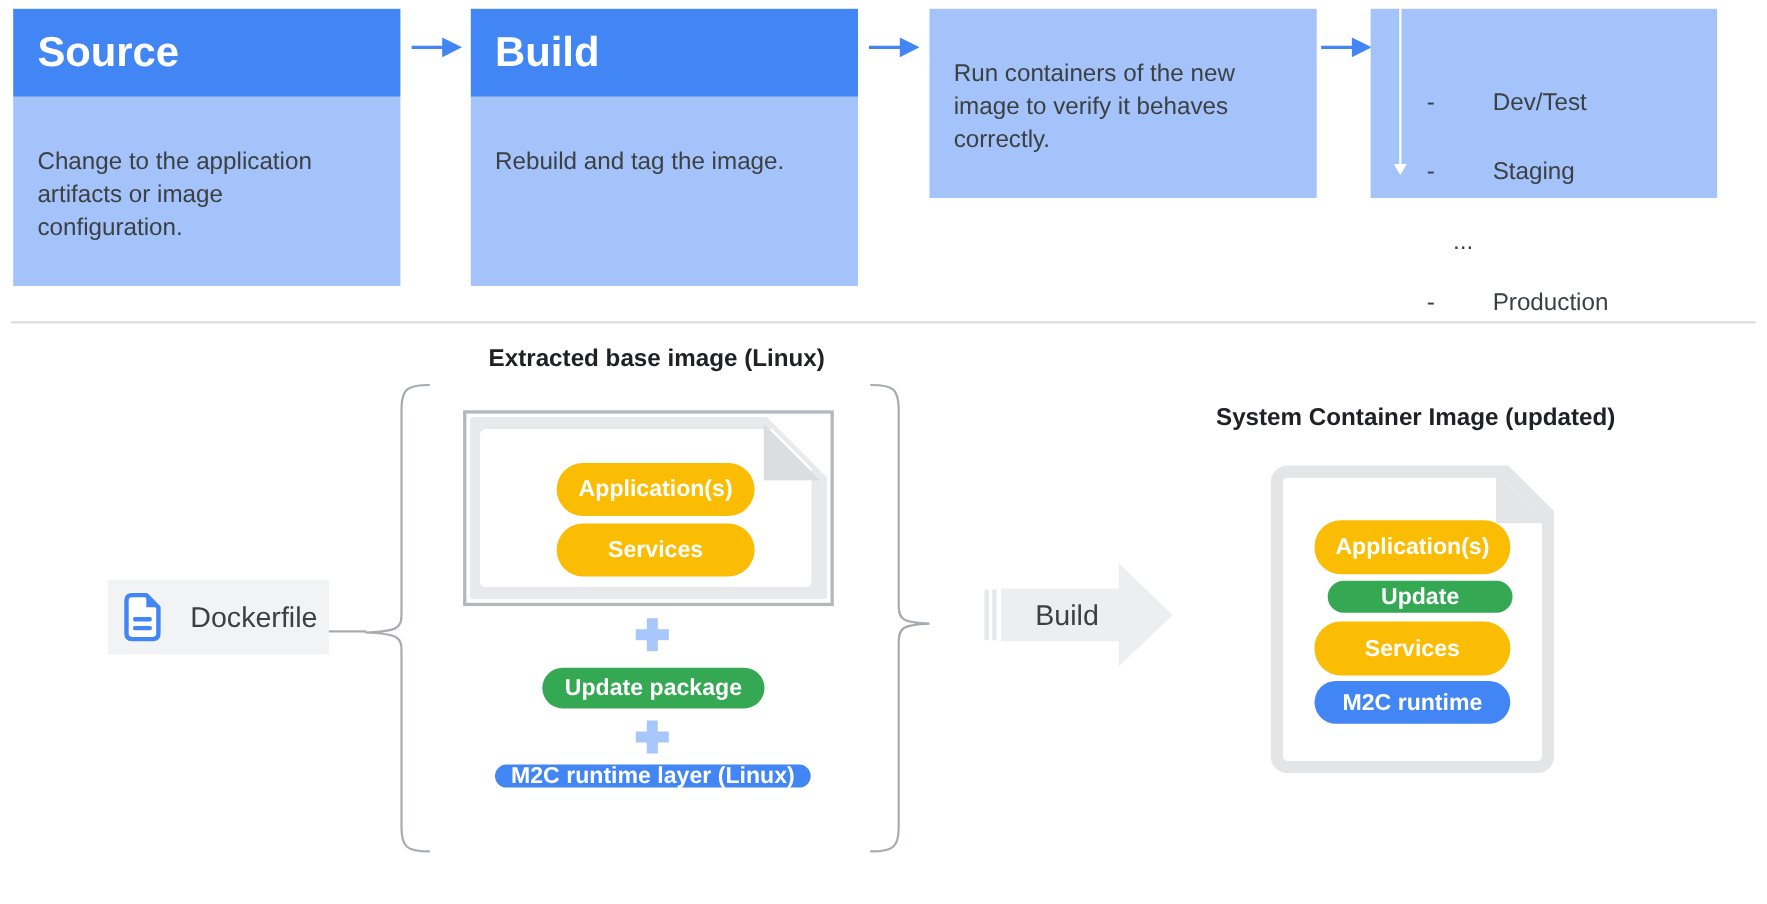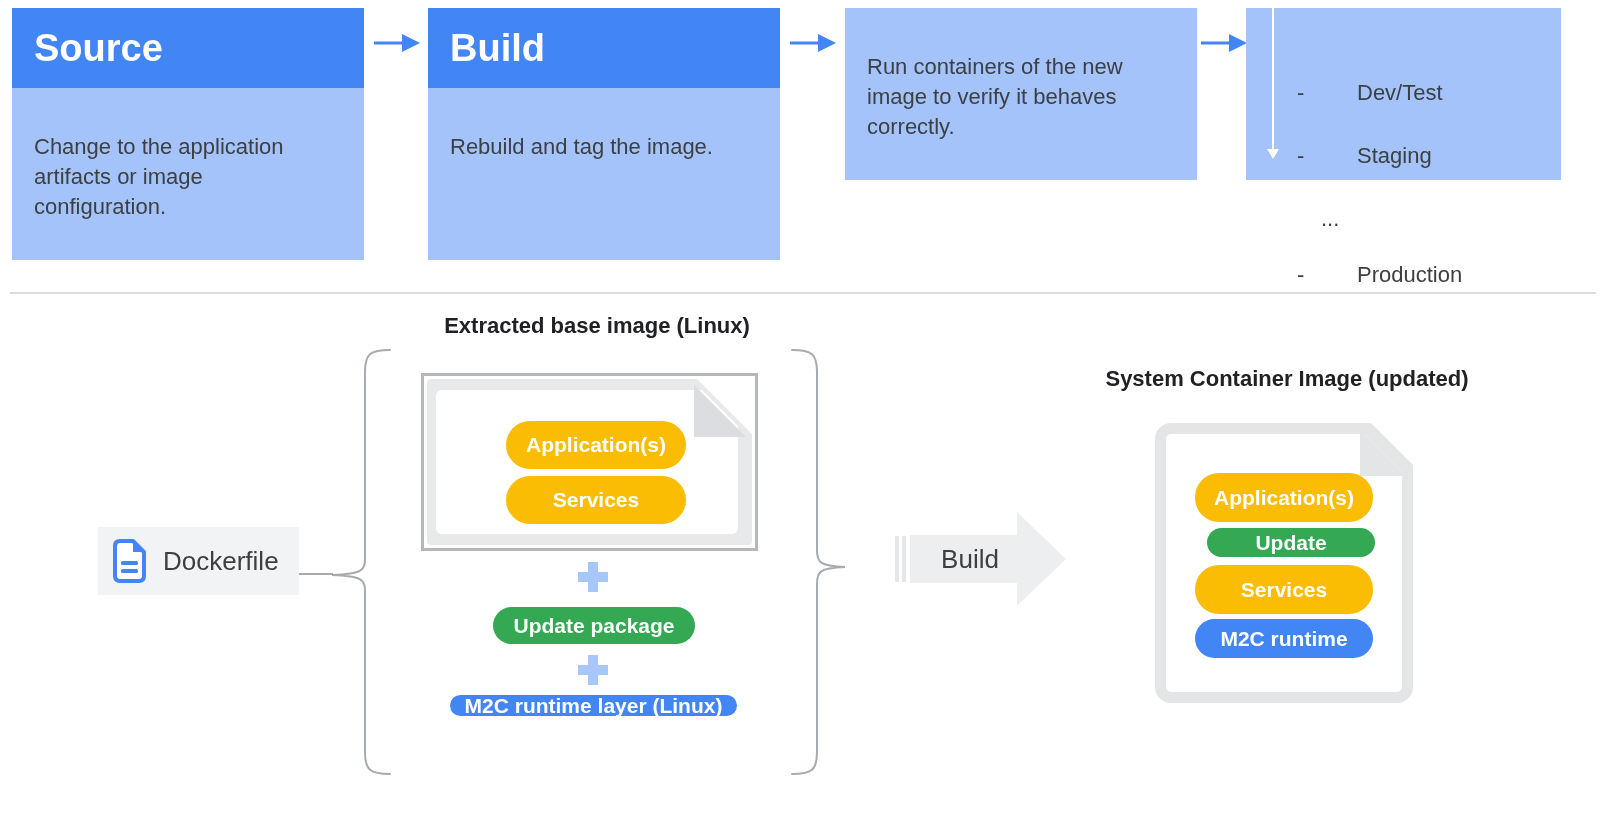--- a/index.html
+++ b/index.html
@@ -45,21 +45,21 @@
   .c-green{background:#34A853;}
   .c-blue{background:#4285F4;}
 
   
   .plus{position:absolute;width:30px;height:30px;}
   .plus .pv{position:absolute;left:10px;top:0;width:10px;height:30px;background:#A7C7FA;}
   .plus .ph{position:absolute;left:0;top:10px;width:30px;height:10px;background:#A7C7FA;}
 
   
   .dockerfile-card{position:absolute;left:98px;top:527px;width:201px;height:68px;background:#F1F3F4;
-                   display:flex;align-items:center;padding-left:13px;box-sizing:border-box;gap:15px;}
+                   display:flex;align-items:center;padding-left:13px;box-sizing:border-box;gap:25px;}
   .dockerfile-label{color:#3C4043;font-size:26px;}
 
   .connector{position:absolute;left:299px;top:573px;width:34px;height:2px;background:#A6ABB0;}
   .brace{position:absolute;}
 
   
   .speedline{position:absolute;top:536px;width:4px;height:46px;background:#E6E7E8;}
   .build-label{position:absolute;left:915px;top:544px;width:110px;text-align:center;
                color:#3C4043;font-size:26px;}
 

